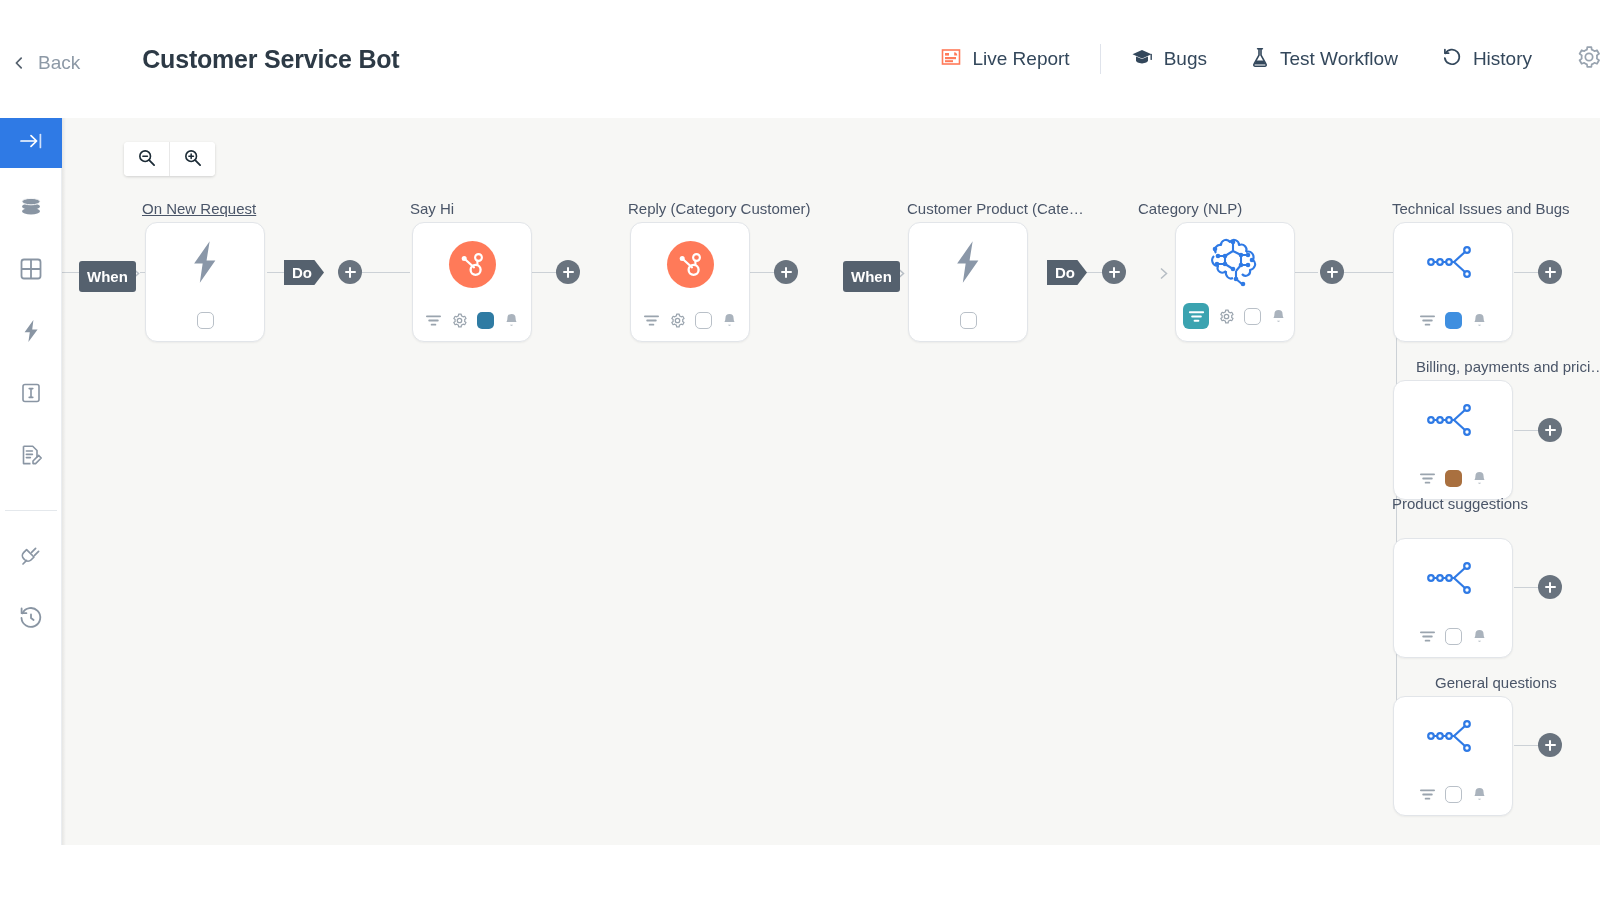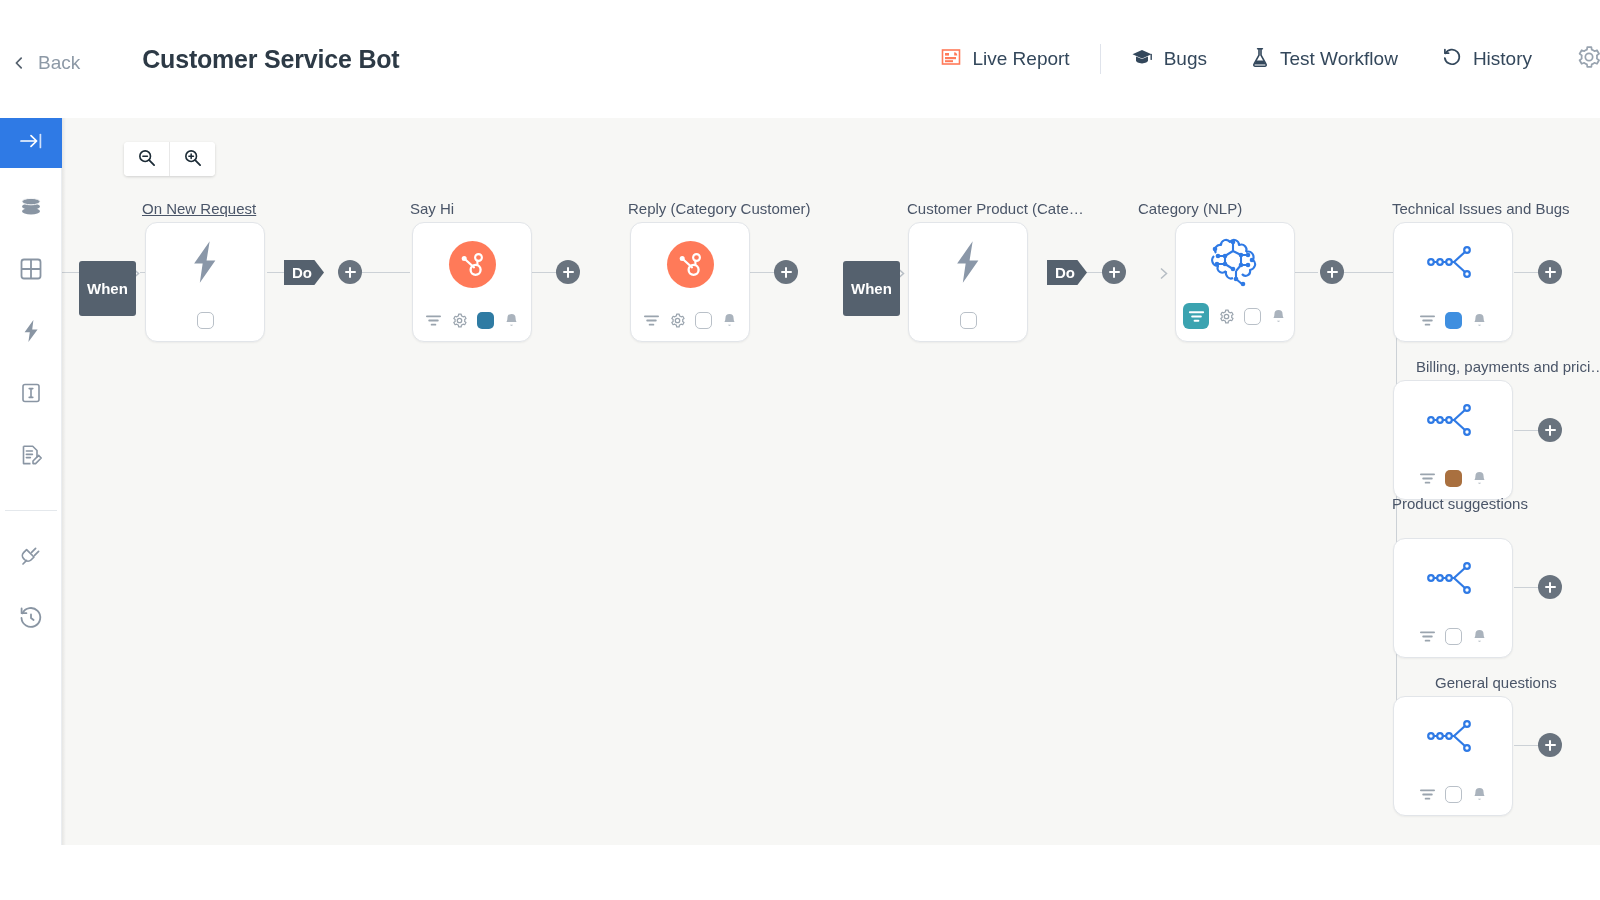--- a/index.html
+++ b/index.html
@@ -109,21 +109,21 @@
     position:absolute;width:24px;height:24px;border-radius:50%;
     background:#69737e;display:flex;align-items:center;justify-content:center;
     cursor:pointer;
   }
   .plus:before{content:"";position:absolute;width:11px;height:2px;background:#fff;border-radius:1px;}
   .plus:after{content:"";position:absolute;width:2px;height:11px;background:#fff;border-radius:1px;}
   .arrow{position:absolute;width:13px;height:13px;}
   .badge-when{
     position:absolute;background:#55616e;color:#fff;
     font-size:15px;font-weight:700;border-radius:3px;
-    padding:20px 8px;line-height:1;
+    padding:8px 8px;line-height:1;
   }
   .badge-do{
     position:absolute;background:#55616e;color:#fff;
     font-size:15px;font-weight:700;line-height:1;
     padding:5px 12px 5px 8px;
     clip-path:polygon(0 0, 76% 0, 100% 50%, 76% 100%, 0 100%);
   }
   .hs-circle{
     width:47px;height:47px;border-radius:50%;background:#ff7a59;
     display:flex;align-items:center;justify-content:center;

